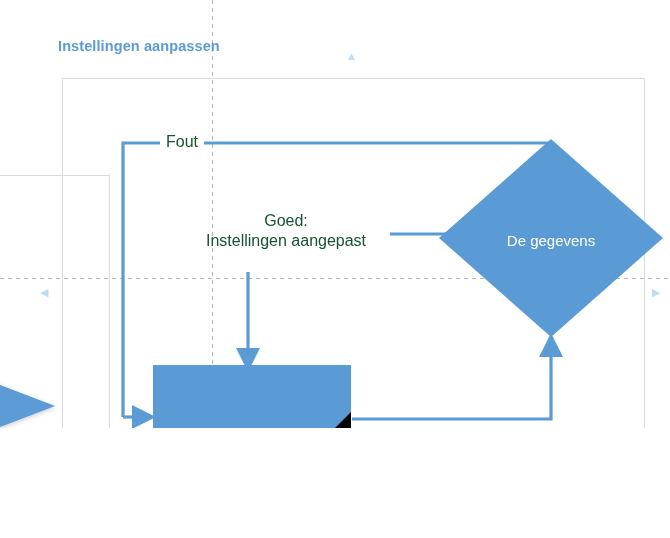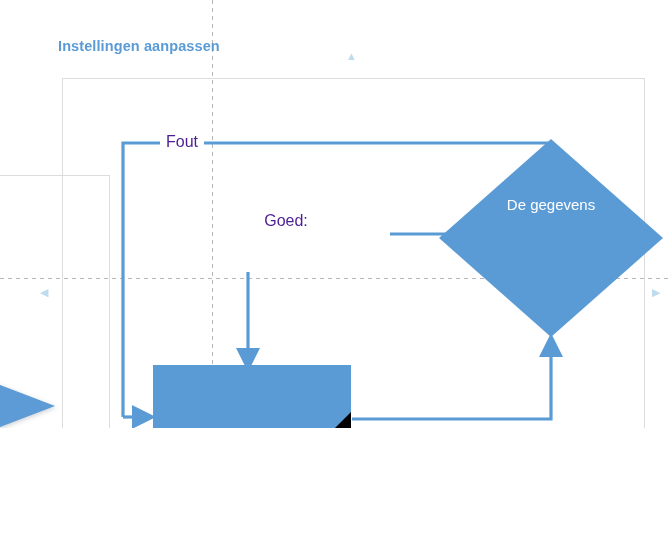--- a/index.html
+++ b/index.html
@@ -33,35 +33,36 @@
     line-height: 1.18;
   }
   .section-title {
     font-weight: bold;
     font-size: 14.5px;
     letter-spacing: 0.1px;
     color: #5B9BD5;
   }
   .edge-label {
     font-size: 16px;
-    color: #4c1d95;
+    color: #14532d;
   }
   .edge-label.multi {
     white-space: normal;
     text-align: center;
     line-height: 1.22;
   }
   .node-text {
     position: absolute;
     color: #ffffff;
     font-size: 15.5px;
     text-align: center;
     line-height: 1.25;
     font-family: "Liberation Sans", sans-serif;
     pointer-events: none;
+    margin-top: 36px;
   }
   .diamond-text {
     font-size: 15px;
   }
 </style>
 </head>
 <body>
 
 <div id="canvas">
 
@@ -127,20 +128,21 @@
     <polygon points="351,412 351,471 292,471" fill="#000000"></polygon>
   </svg>
 
   <div class="lbl section-title" style="left:58px; top:38px;">Instellingen aanpassen</div>
 
 
   <div class="lbl edge-label" style="left:160px; top:133px; background:#ffffff; padding:0 6px;">Fout</div>
 
   <div class="lbl edge-label multi" style="left:181px; top:211px; width:210px; ">
     <div>Goed:</div>
+    <div>Instellingen aangepast</div>
   </div>
 
   <div class="node-text diamond-text" style="left:481px; top:196px; width:140px;">
     <div>De gegevens</div>
   </div>
 
 
   <div class="lbl" style="left:346px; top:50px; font-size:11px; color:#BDDCF0;">▲</div>
 
   <div class="lbl" style="left:40px; top:286px; font-size:11px; color:#BDDCF0;">◀</div>

